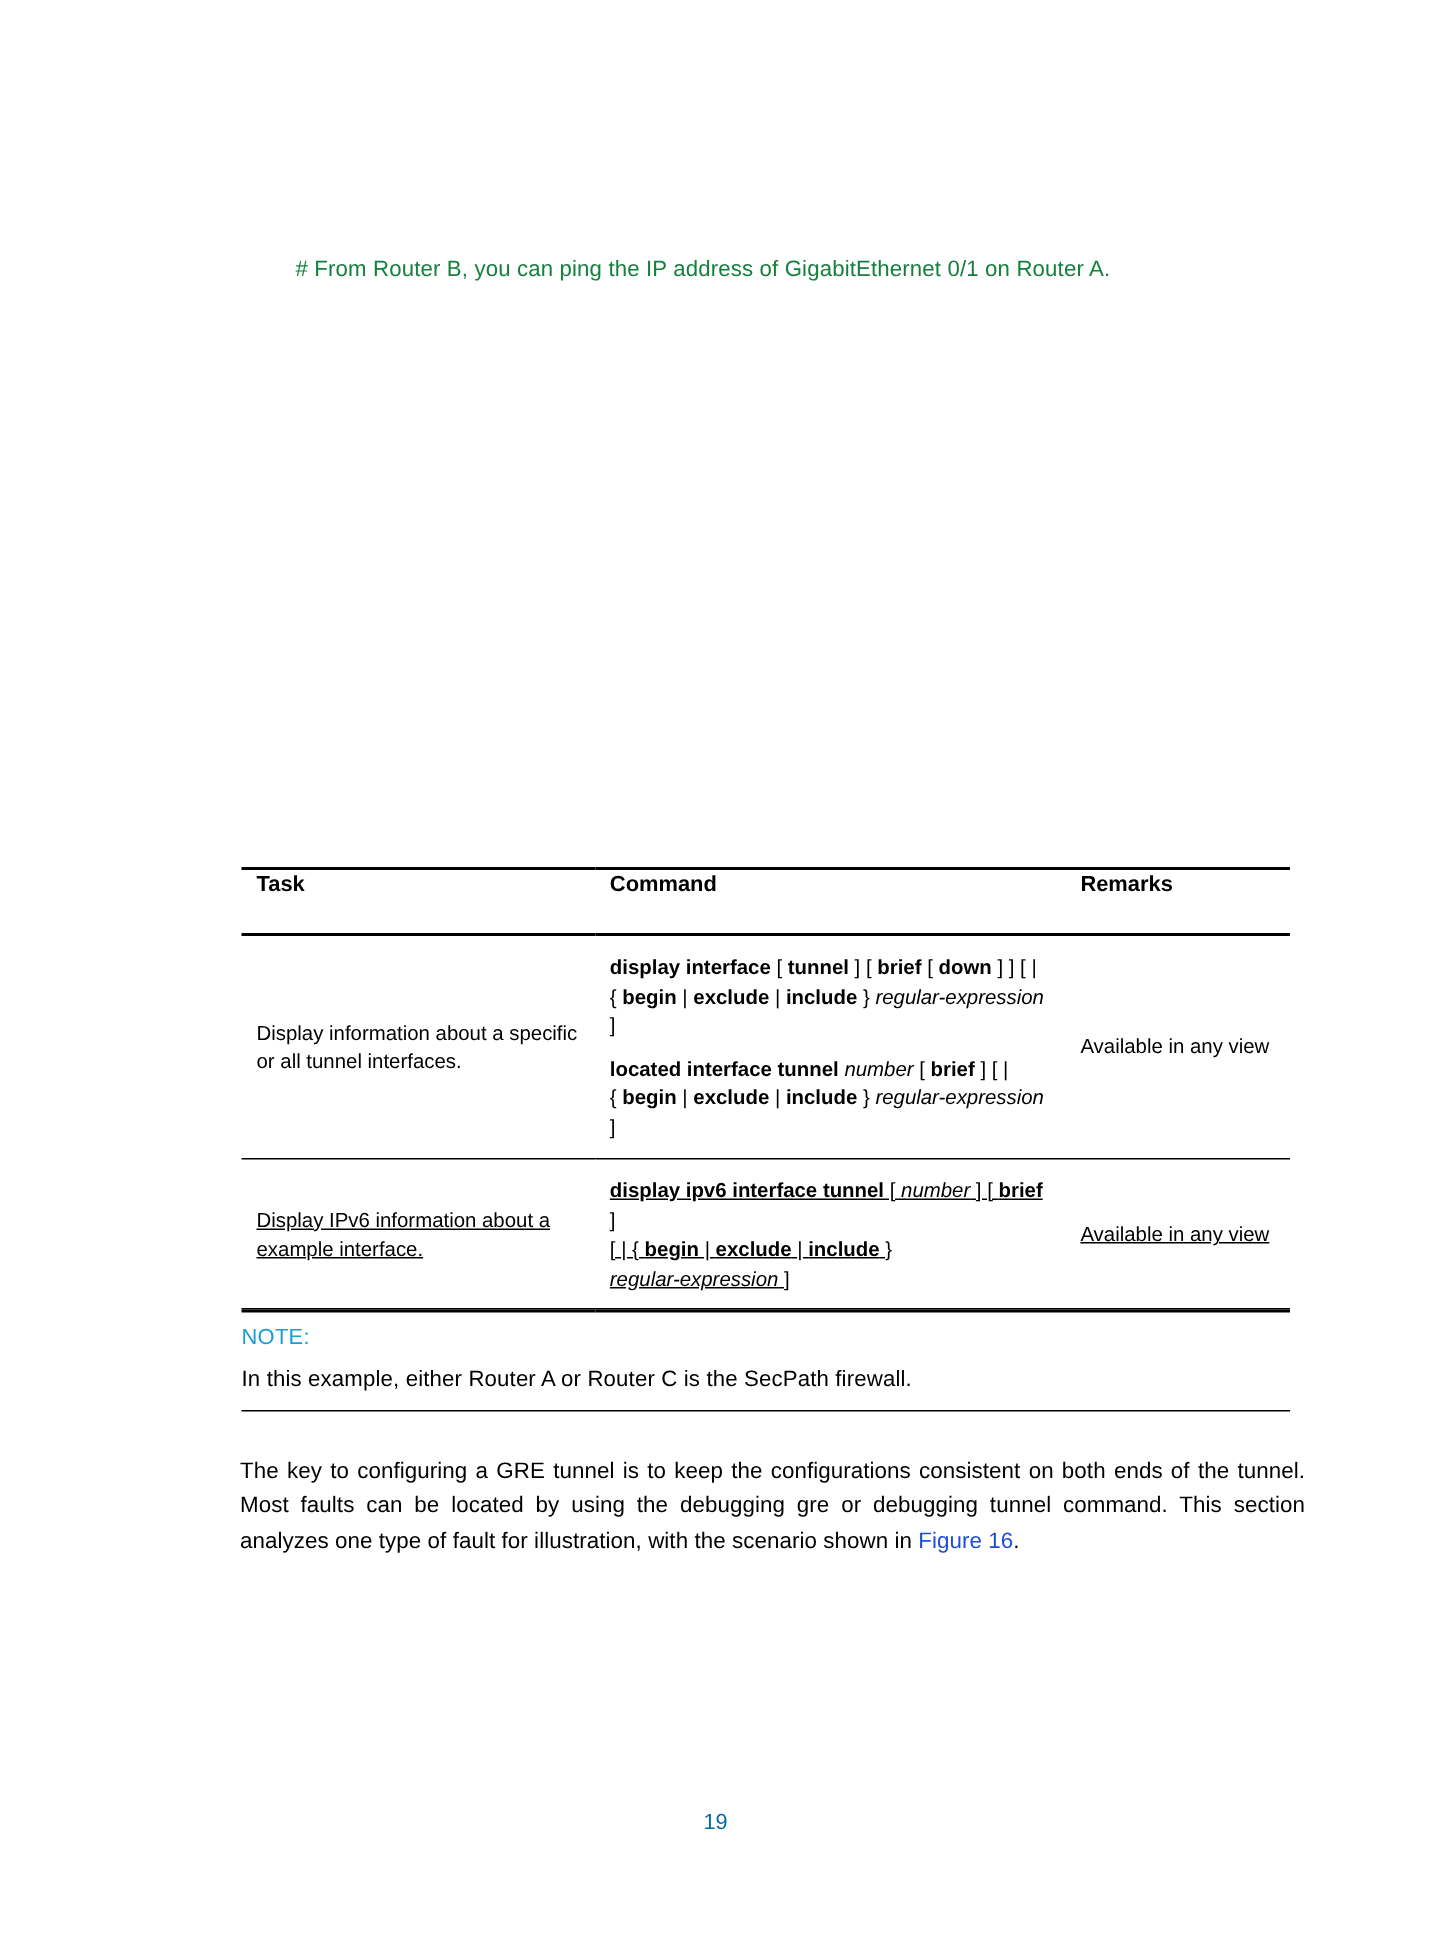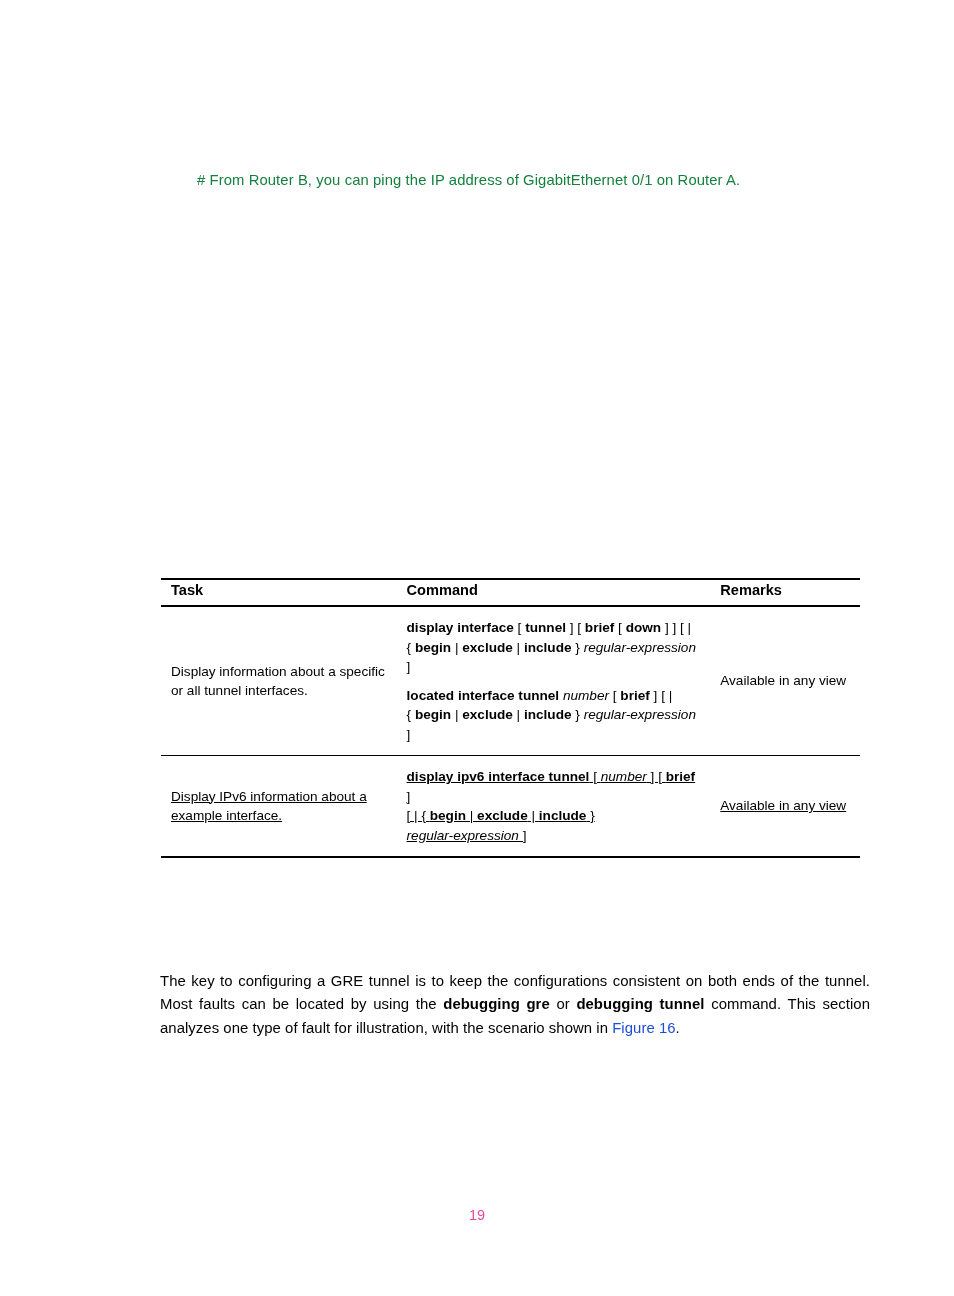--- a/index.html
+++ b/index.html
@@ -69,21 +69,21 @@
   }
   .gre-table th,
   .gre-table td {
     text-align: left;
     vertical-align: middle;
     padding: 0;
   }
   .gre-table thead th {
     font-weight: bold;
     font-size: 14.6px;
-    padding: 2px 0 7px 10px;
+    padding: 2px 0 24px 10px;
     border-top: 2.2px solid #000;
     border-bottom: 2.2px solid #000;
   }
   .gre-table tbody td {
     padding: 11px 10px 11px 10px;
     line-height: 19.5px;
     margin-top: 21px;
   }
   .gre-table tbody tr + tr td {
     border-top: 1.6px solid #000;
@@ -129,35 +129,35 @@
   .body-para {
     position: absolute;
     left: 160px;
     top: 955px;
     width: 710px;
     font-size: 14.9px;
     line-height: 23.5px;
     text-align: justify;
     letter-spacing: 0.05px;
   }
-  .body-para b { font-weight: bold; }
+  .body-para b { font-weight: normal; }
   .xref {
     color: #1d4ed8;
     text-decoration: none;
   }
 
   
   .page-number {
     position: absolute;
     left: 0;
     top: 1207px;
     width: 954px;
     text-align: center;
     font-size: 14.5px;
-    color: #ec4899;
+    color: #0369a1;
   }
 </style>
 </head>
 <body>
 
 <div class="page">
 
   <div class="intro-line"># From Router B, you can ping the IP address of GigabitEthernet 0/1 on Router A.</div>
 
 
@@ -195,20 +195,24 @@
             <i>regular-expression</i><span> ]</span>
           </div>
         </td>
         <td class="cell-remarks">Available in any view</td>
       </tr>
 
     </tbody>
   </table>
 
 
+  <div class="note-box">
+    <div class="note-label">NOTE:</div>
+    <div class="note-text">In this example, either Router A or Router C is the SecPath firewall.</div>
+  </div>
 
   <p class="body-para">
     <span>The key to configuring a GRE tunnel is to keep the configurations consistent on both ends of the tunnel. Most faults can be located by using the </span><b>debugging gre</b><span> or </span><b>debugging tunnel</b><span> command. This section analyzes one type of fault for illustration, with the scenario shown in </span><a href="#" class="xref">Figure 16</a><span>.</span>
   </p>
 
   <div class="page-number">19</div>
 
 </div>
 
 </body></html>

